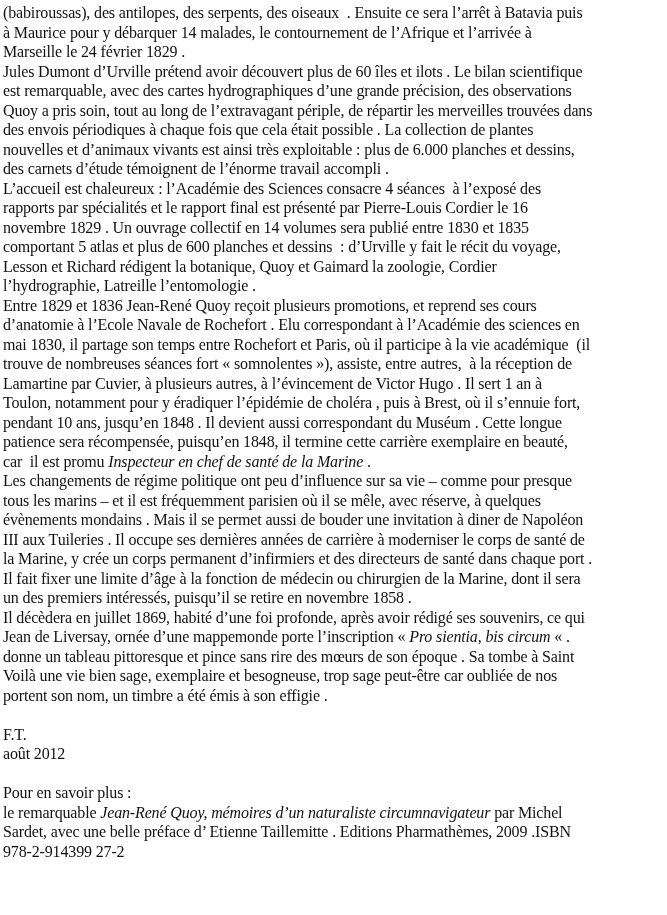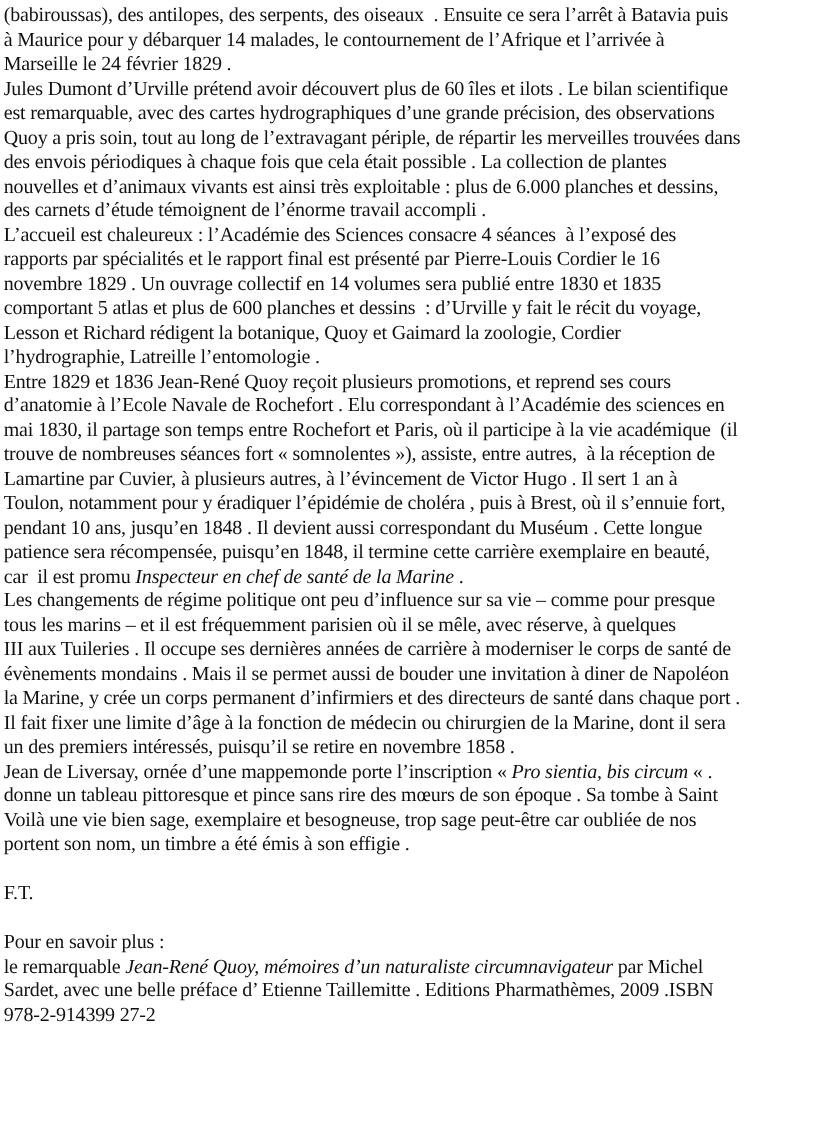--- a/index.html
+++ b/index.html
@@ -73,38 +73,40 @@
     <span class="line">Lamartine par Cuvier, à plusieurs autres, à l’évincement de Victor Hugo . Il sert 1 an à</span>
     <span class="line">Toulon, notamment pour y éradiquer l’épidémie de choléra , puis à Brest, où il s’ennuie fort,</span>
     <span class="line">pendant 10 ans, jusqu’en 1848 . Il devient aussi correspondant du Muséum . Cette longue</span>
     <span class="line">patience sera récompensée, puisqu’en 1848, il termine cette carrière exemplaire en beauté,</span>
     <span class="line"><span>car  il est promu </span><em>Inspecteur en chef de santé de la Marine</em><span> .</span></span>
   </div>
 
   <div>
     <span class="line">Les changements de régime politique ont peu d’influence sur sa vie – comme pour presque</span>
     <span class="line">tous les marins – et il est fréquemment parisien où il se mêle, avec réserve, à quelques</span>
+    <span class="line">évènements mondains . Mais il se permet aussi de bouder une invitation à diner de Napoléon</span>
     <span class="line">III aux Tuileries . Il occupe ses dernières années de carrière à moderniser le corps de santé de</span>
-    <span class="line">évènements mondains . Mais il se permet aussi de bouder une invitation à diner de Napoléon</span>
     <span class="line">la Marine, y crée un corps permanent d’infirmiers et des directeurs de santé dans chaque port .</span>
     <span class="line">Il fait fixer une limite d’âge à la fonction de médecin ou chirurgien de la Marine, dont il sera</span>
     <span class="line">un des premiers intéressés, puisqu’il se retire en novembre 1858 .</span>
   </div>
 
   <div>
+    <span class="line">Il décèdera en juillet 1869, habité d’une foi profonde, après avoir rédigé ses souvenirs, ce qui</span>
     <span class="line"><span>Jean de Liversay, ornée d’une mappemonde porte l’inscription « </span><em>Pro sientia, bis circum</em><span> « .</span></span>
     <span class="line">donne un tableau pittoresque et pince sans rire des mœurs de son époque . Sa tombe à Saint</span>
     <span class="line">Voilà une vie bien sage, exemplaire et besogneuse, trop sage peut-être car oubliée de nos</span>
     <span class="line">portent son nom, un timbre a été émis à son effigie .</span>
   </div>
 
   <span class="blank"></span>
 
   <div>
     <span class="line">F.T.</span>
+    <span class="line">août 2012</span>
   </div>
 
   <span class="blank"></span>
 
   <div>
     <span class="line">Pour en savoir plus :</span>
     <span class="line"><span>le remarquable </span><em>Jean-René Quoy, mémoires d’un naturaliste circumnavigateur</em><span> par Michel</span></span>
     <span class="line">Sardet, avec une belle préface d’ Etienne Taillemitte . Editions Pharmathèmes, 2009 .ISBN</span>
     <span class="line">978-2-914399 27-2</span>
   </div>

